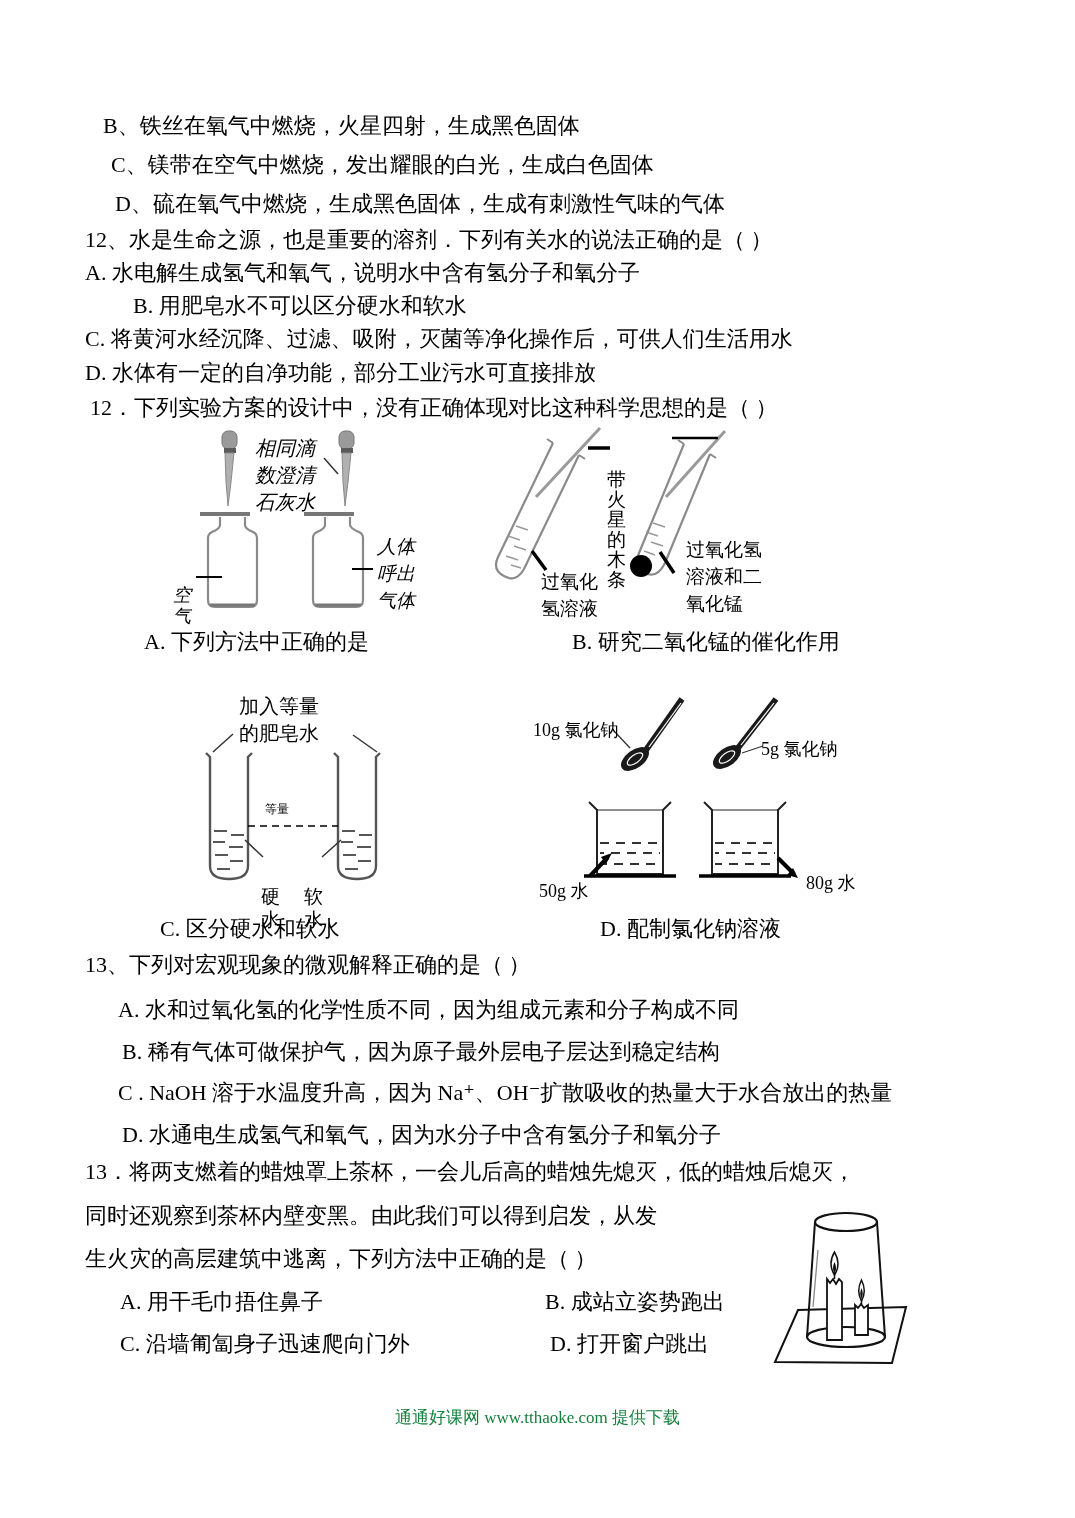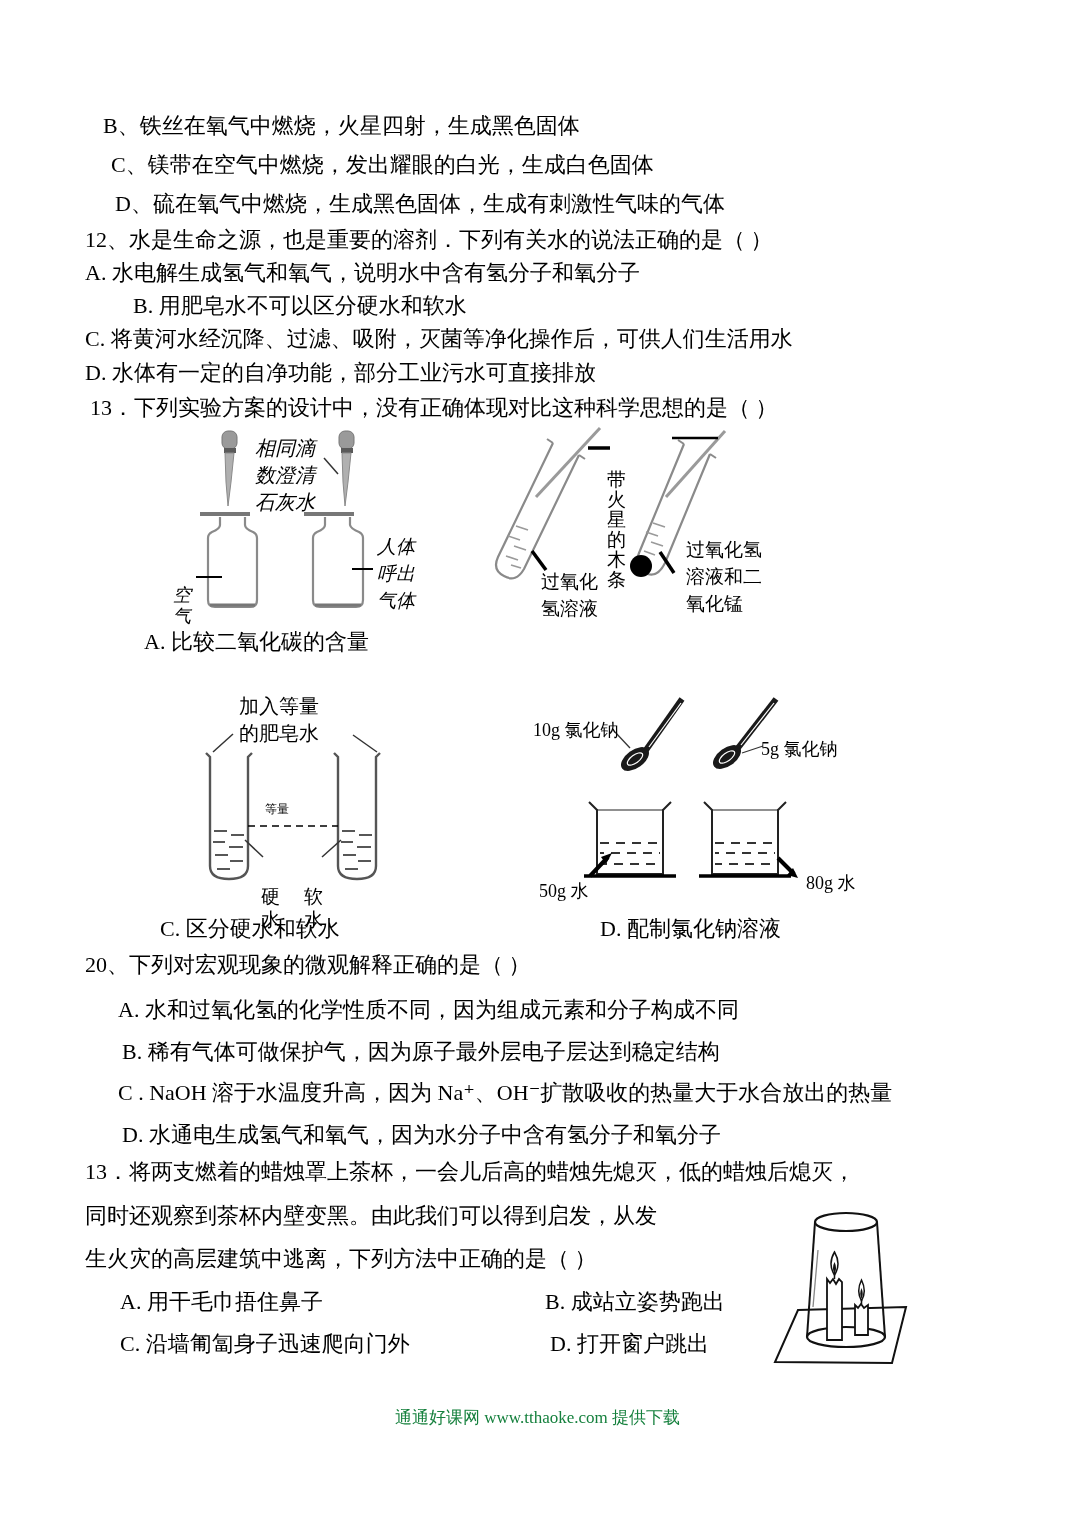--- a/index.html
+++ b/index.html
@@ -26,21 +26,21 @@
   <div class="tl" style="left:103px; top:112px;">B、铁丝在氧气中燃烧，火星四射，生成黑色固体</div>
   <div class="tl" style="left:111px; top:151px;">C、镁带在空气中燃烧，发出耀眼的白光，生成白色固体</div>
   <div class="tl" style="left:115px; top:190px;">D、硫在氧气中燃烧，生成黑色固体，生成有刺激性气味的气体</div>
 
   <div class="tl" style="left:85px; top:226px;">12、水是生命之源，也是重要的溶剂．下列有关水的说法正确的是（    ）</div>
   <div class="tl" style="left:85px; top:259px;">A. 水电解生成氢气和氧气，说明水中含有氢分子和氧分子</div>
   <div class="tl" style="left:85px; top:292px;margin-left:48px;">B. 用肥皂水不可以区分硬水和软水</div>
   <div class="tl" style="left:85px; top:325px;">C. 将黄河水经沉降、过滤、吸附，灭菌等净化操作后，可供人们生活用水</div>
   <div class="tl" style="left:85px; top:359px;">D. 水体有一定的自净功能，部分工业污水可直接排放</div>
 
-  <div class="tl" style="left:90px; top:394px;">13．下列实验方案的设计中，没有正确体现对比这种科学思想的是（      ）</div>
+  <div class="tl" style="left:90px; top:394px;">12．下列实验方案的设计中，没有正确体现对比这种科学思想的是（      ）</div>
 
   <div class="fig" style="left:140px; top:422px; width:340px; height:205px;font-style:italic;">
     <svg width="340" height="205" viewBox="0 0 340 205">
 
       <rect x="82" y="9" width="15" height="18" rx="6" fill="#9a9a9a" stroke="#777" stroke-width="1"></rect>
       <rect x="84" y="26" width="12" height="5" fill="#5a5a5a"></rect>
       <polygon points="85,31 94,31 91,60 88,84 86,60" fill="#b0b0b0" stroke="#8a8a8a" stroke-width="1"></polygon>
       <rect x="199" y="9" width="15" height="18" rx="6" fill="#9a9a9a" stroke="#777" stroke-width="1"></rect>
       <rect x="201" y="26" width="12" height="5" fill="#5a5a5a"></rect>
       <polygon points="202,31 211,31 208,60 205,84 203,60" fill="#b0b0b0" stroke="#8a8a8a" stroke-width="1"></polygon>
@@ -110,21 +110,22 @@
       <div>过氧化</div>
       <div>氢溶液</div>
     </div>
     <div class="fl" style="left:208px; top:118px;">
       <div>过氧化氢</div>
       <div>溶液和二</div>
       <div>氧化锰</div>
     </div>
   </div>
 
-  <div class="cap" style="left:144px; top:628px;">A. 比较二氧化碳的含量</div>
+  <div class="cap" style="left:144px; top:628px;">A. 下列方法中正确的是</div>
+  <div class="cap" style="left:572px; top:628px;">B. 研究二氧化锰的催化作用</div>
 
   <div class="fig" style="left:155px; top:683px; width:320px; height:228px;">
     <svg width="320" height="228" viewBox="0 0 320 228">
 
       <line x1="78" y1="51" x2="58" y2="69" stroke="#333" stroke-width="1.5"></line>
       <line x1="198" y1="52" x2="222" y2="69" stroke="#333" stroke-width="1.5"></line>
 
       <path d="M51,70 L55,74 L55,183 Q55,196 74,196 Q93,196 93,183 L93,74 L97,70" fill="none" stroke="#555" stroke-width="2.4"></path>
 
       <path d="M179,70 L183,74 L183,183 Q183,196 202,196 Q221,196 221,183 L221,74 L225,70" fill="none" stroke="#555" stroke-width="2.4"></path>
@@ -203,21 +204,21 @@
     </svg>
     <div class="fl-sm" style="left:28px; top:35px;">10g 氯化钠</div>
     <div class="fl-sm" style="left:256px; top:54px;">5g 氯化钠</div>
     <div class="fl-sm" style="left:34px; top:196px;">50g 水</div>
     <div class="fl-sm" style="left:301px; top:188px;">80g 水</div>
   </div>
 
   <div class="cap" style="left:160px; top:915px;">C. 区分硬水和软水</div>
   <div class="cap" style="left:600px; top:915px;">D. 配制氯化钠溶液</div>
 
-  <div class="tl" style="left:85px; top:951px;">20、下列对宏观现象的微观解释正确的是（    ）</div>
+  <div class="tl" style="left:85px; top:951px;">13、下列对宏观现象的微观解释正确的是（    ）</div>
   <div class="tl" style="left:118px; top:996px;">A. 水和过氧化氢的化学性质不同，因为组成元素和分子构成不同</div>
   <div class="tl" style="left:122px; top:1038px;">B. 稀有气体可做保护气，因为原子最外层电子层达到稳定结构</div>
   <div class="tl" style="left:118px; top:1079px;">C . NaOH 溶于水温度升高，因为 Na⁺、OH⁻扩散吸收的热量大于水合放出的热量</div>
   <div class="tl" style="left:122px; top:1121px;">D. 水通电生成氢气和氧气，因为水分子中含有氢分子和氧分子</div>
 
   <div class="tl" style="left:85px; top:1158px;">13．将两支燃着的蜡烛罩上茶杯，一会儿后高的蜡烛先熄灭，低的蜡烛后熄灭，</div>
   <div class="tl" style="left:85px; top:1202px;">同时还观察到茶杯内壁变黑。由此我们可以得到启发，从发</div>
   <div class="tl" style="left:85px; top:1245px;">生火灾的高层建筑中逃离，下列方法中正确的是（      ）</div>
   <div class="tl" style="left:120px; top:1288px;">A. 用干毛巾捂住鼻子</div>
   <div class="tl" style="left:545px; top:1288px;">B. 成站立姿势跑出</div>

